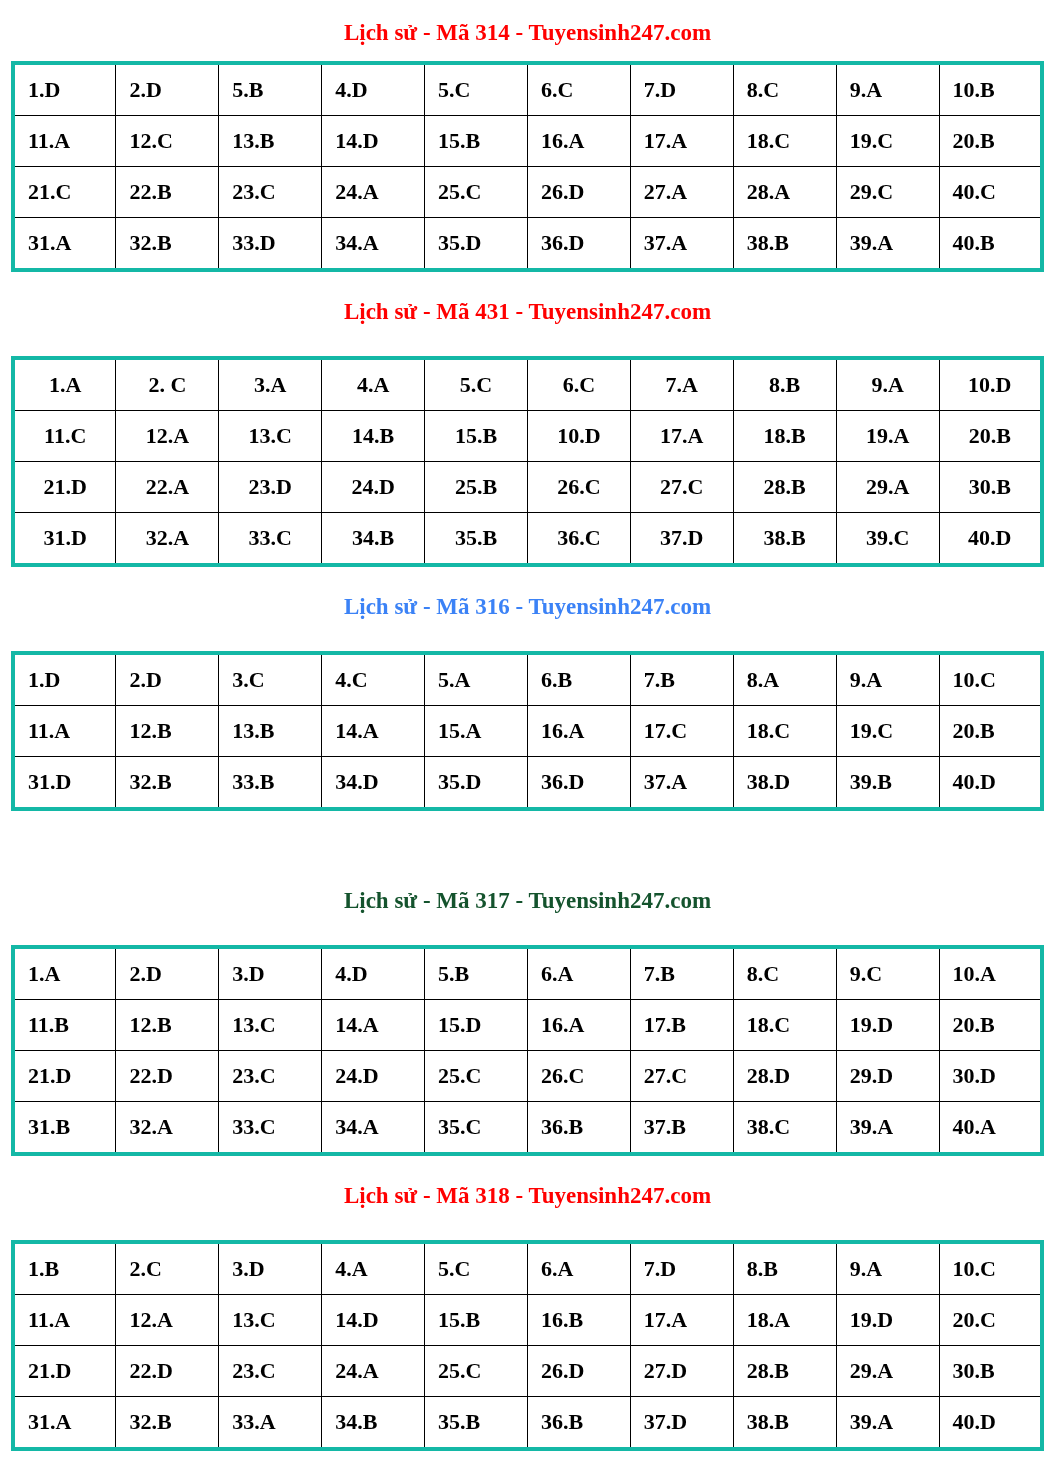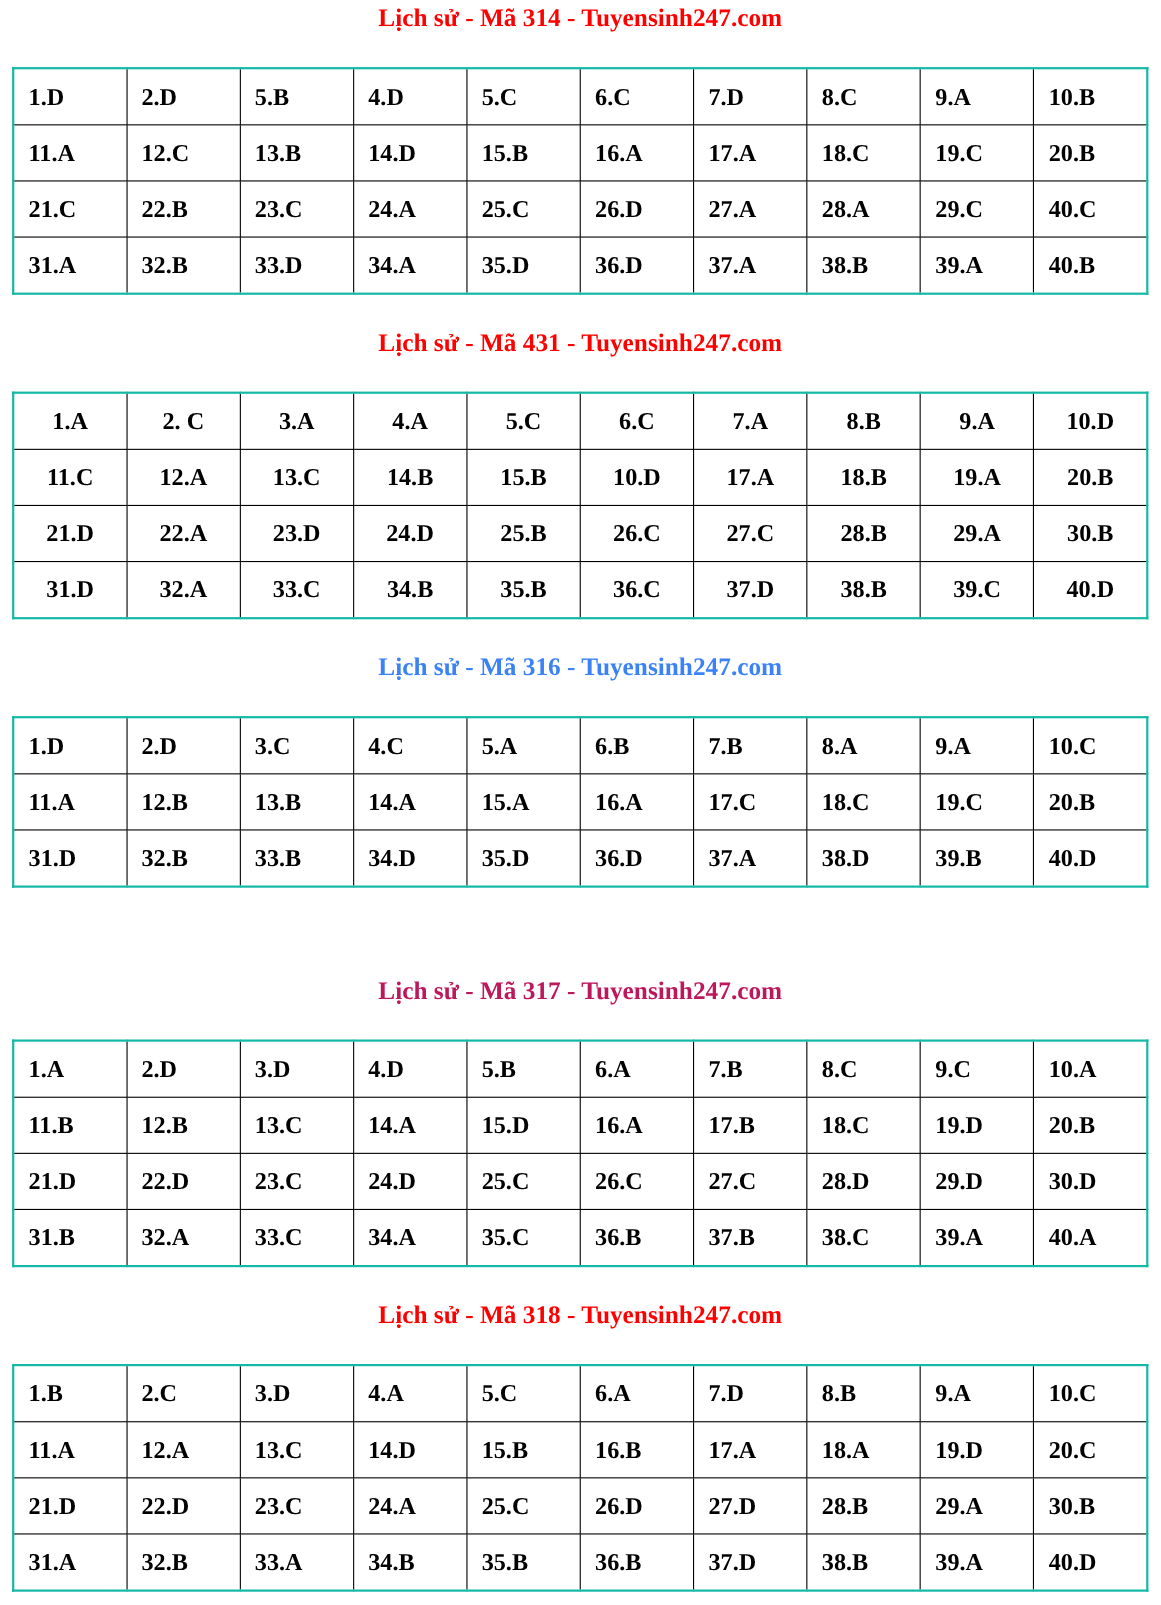--- a/index.html
+++ b/index.html
@@ -4,32 +4,32 @@
 <style>
   html, body { margin: 0; padding: 0; background: #ffffff; }
   body { width: 1055px; height: 1459px; position: relative; overflow: hidden;
          font-family: "Liberation Serif", "DejaVu Serif", serif; }
   .block { position: absolute; left: 0; width: 1055px; }
   .title { position: absolute; left: 0; width: 1055px; top: 0; height: 34px;
            text-align: center; color: #ff0000; font-weight: bold; font-size: 23px;
            line-height: 34px; }
   table.answers { position: absolute; left: 11px; top: 61px; width: 1033px;
                   border-collapse: collapse; table-layout: fixed;
-                  border: 2px solid #14b8a6; }
+                  border: 4px solid #14b8a6; }
   table.answers td { border: 1.5px solid #000; height: 50px; padding: 0 0 0 13px;
                      font-weight: bold; font-size: 22px; color: #000;
                      vertical-align: middle; text-align: left; }
   table.answers.center td { text-align: center; padding: 0; }
 </style>
 </head>
 <body>
 
 <div id="root">
     <div class="block" style="top: 0px;">
-      <div class="title" style="color: rgb(255, 0, 0);">Lịch sử - Mã 314 - Tuyensinh247.com</div>
+      <div class="title" style="color: rgb(255, 0, 0); margin-top: 16px;">Lịch sử - Mã 314 - Tuyensinh247.com</div>
       <table class="answers">
         <tbody>
           <tr>
             <td>1.D</td>
             <td>2.D</td>
             <td>5.B</td>
             <td>4.D</td>
             <td>5.C</td>
             <td>6.C</td>
             <td>7.D</td>
@@ -168,21 +168,21 @@
             <td>36.D</td>
             <td>37.A</td>
             <td>38.D</td>
             <td>39.B</td>
             <td>40.D</td>
           </tr>
         </tbody>
       </table>
     </div>
     <div class="block" style="top: 884px;">
-      <div class="title" style="color: #be185d;">Lịch sử - Mã 317 - Tuyensinh247.com</div>
+      <div class="title" style="color: #14532d;">Lịch sử - Mã 317 - Tuyensinh247.com</div>
       <table class="answers">
         <tbody>
           <tr>
             <td>1.A</td>
             <td>2.D</td>
             <td>3.D</td>
             <td>4.D</td>
             <td>5.B</td>
             <td>6.A</td>
             <td>7.B</td>

